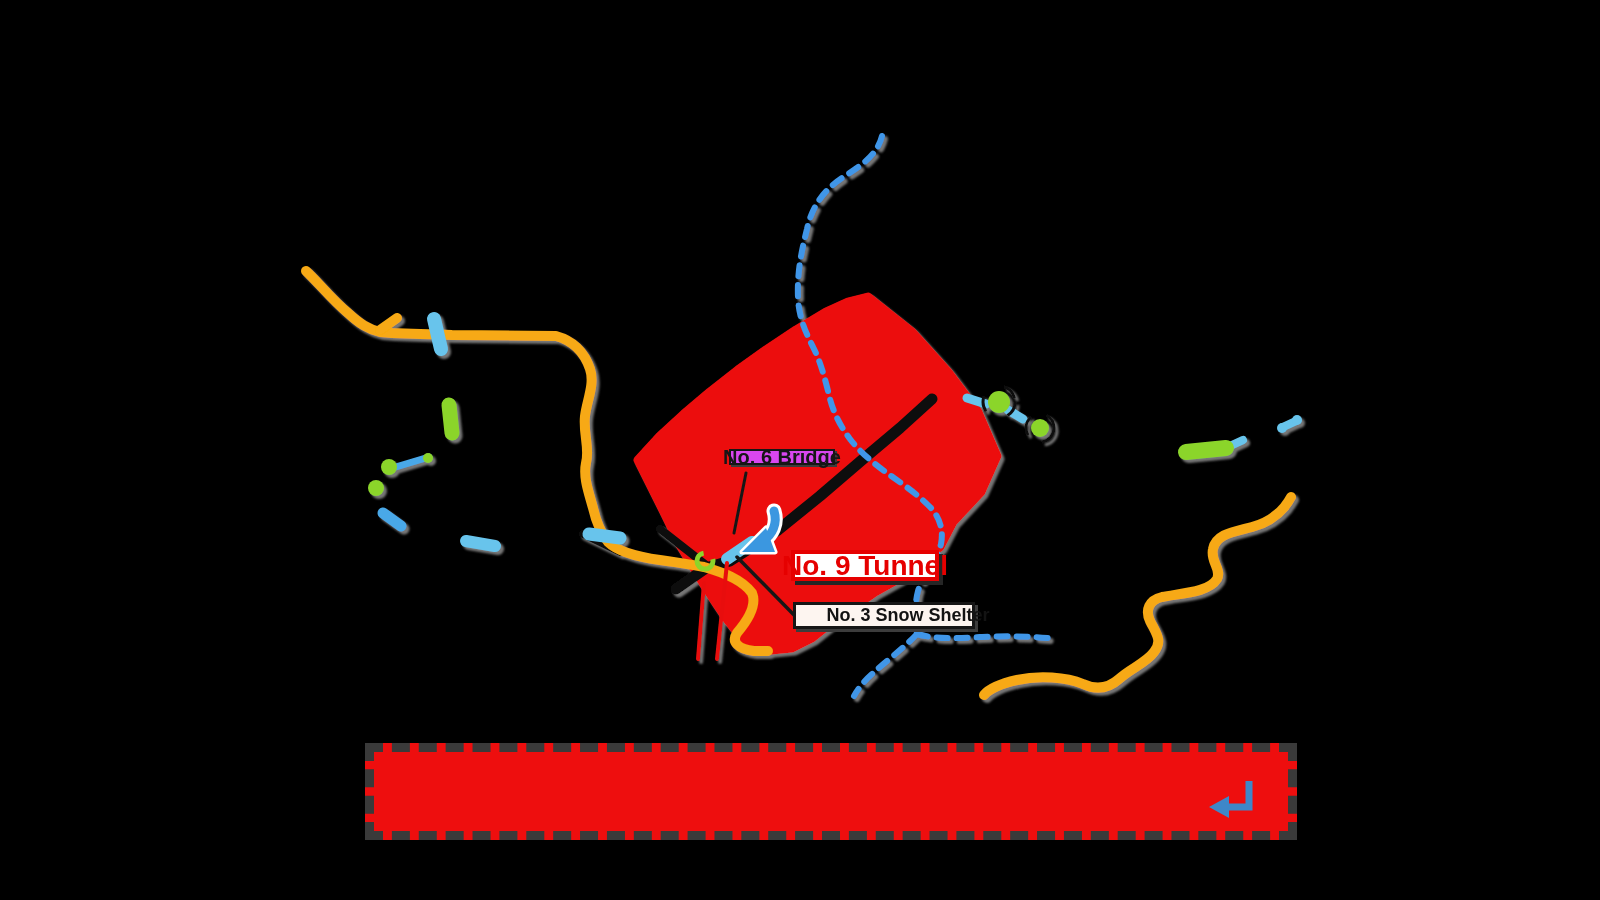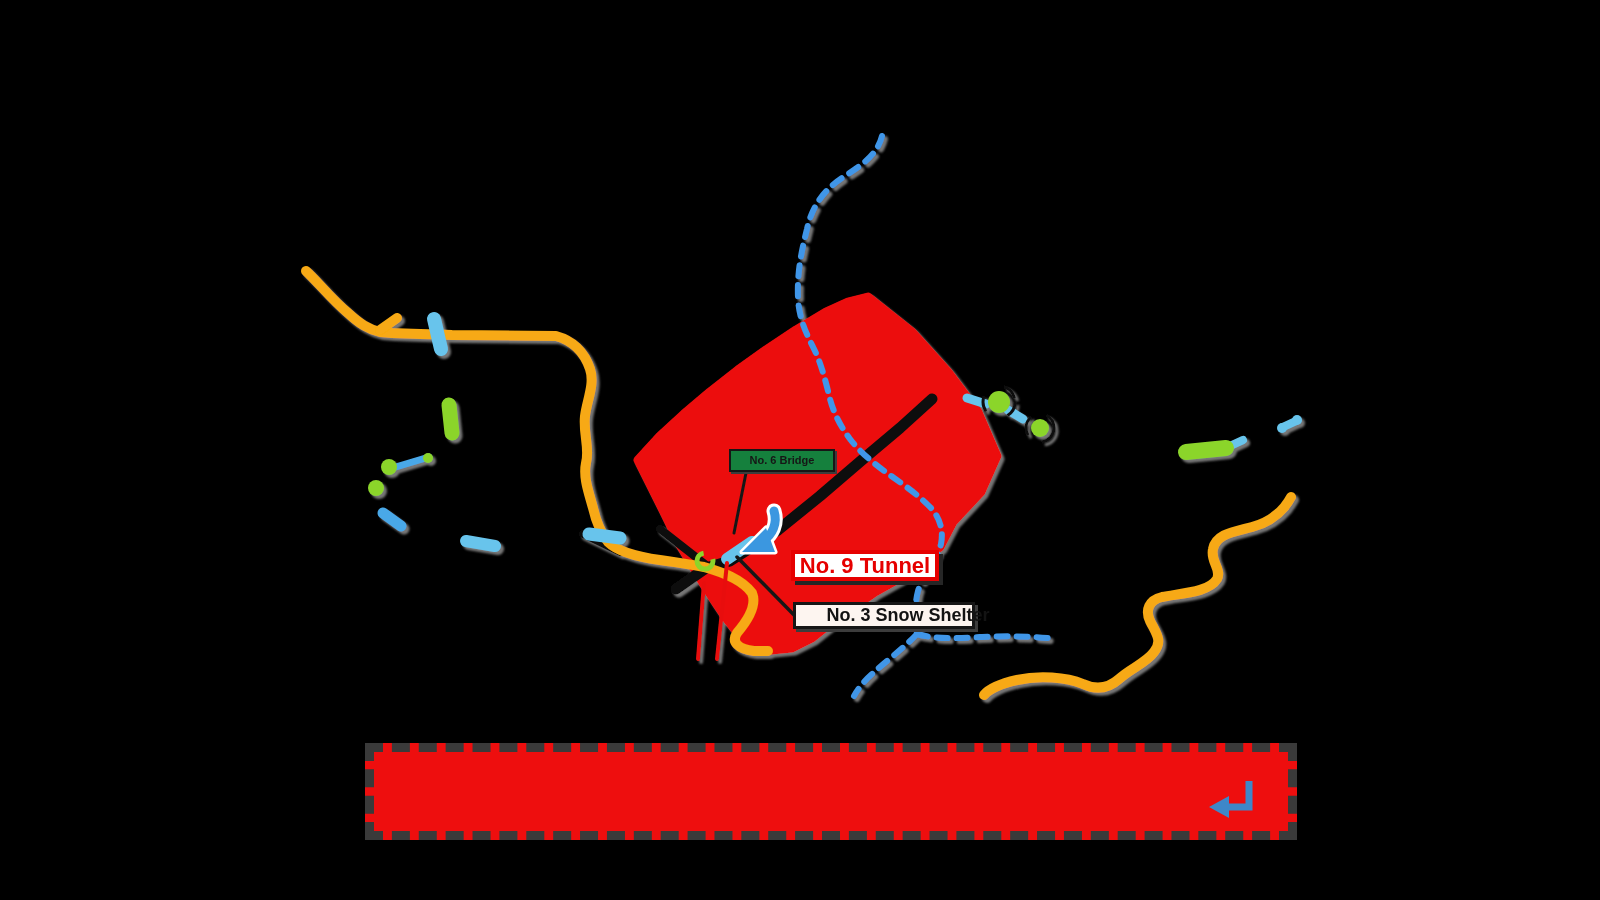--- a/index.html
+++ b/index.html
@@ -1,26 +1,26 @@
 <!DOCTYPE html>
 <html><head>
 <meta charset="utf-8">
 <style>
   html,body{margin:0;padding:0;background:#000;}
   .stage{position:relative;width:1600px;height:900px;background:#000;overflow:hidden;
          font-family:"Liberation Sans", sans-serif;}
   .stage svg.map{position:absolute;left:0;top:0;}
   .maplabel{position:absolute;box-sizing:border-box;white-space:nowrap;
             font-weight:bold;line-height:1.05;display:flex;align-items:center;justify-content:center;}
-  .lbl-bridge6{left:729px;top:449px;width:106px;height:23px;
-               background:#15803d;border:2px solid #161616;color:#161616;
-               font-size:11px;box-shadow:2px 2px 0 #3c3c3c;}
+  .lbl-bridge6{left:729px;top:449px;width:106px;height:16px;
+               background:#d946ef;border:2px solid #161616;color:#161616;
+               font-size:20px;box-shadow:2px 2px 0 #3c3c3c;}
   .lbl-tunnel9{left:791px;top:550px;width:148px;height:31px;
                background:#ffffff;border:4px solid #e60000;color:#e60000;
-               font-size:22px;box-shadow:4px 4px 0 #262626;}
+               font-size:28px;box-shadow:4px 4px 0 #262626;}
   .lbl-shelter3{left:793px;top:602px;width:182px;height:27px;
                background:#fdf5f0;border:3px solid #161616;color:#131313;
                font-size:18px;font-weight:600;box-shadow:3px 3px 0 #3c3c3c;padding-left:48px;}
   .lbl-tunnel8{left:667px;top:656px;width:171px;height:37px;
                background:#ffffff;border:5px solid #e60000;color:#e60000;
                font-size:23px;box-shadow:5px 5px 0 #2b2b2b;}
   .banner{position:absolute;left:365px;top:743px;width:932px;height:97px;
           box-sizing:border-box;background:#ee0e0e;border:9px dashed #3a3a3a;}
   .banner .return-arrow{position:absolute;right:30px;top:26px;width:52px;height:46px;}
 </style>

